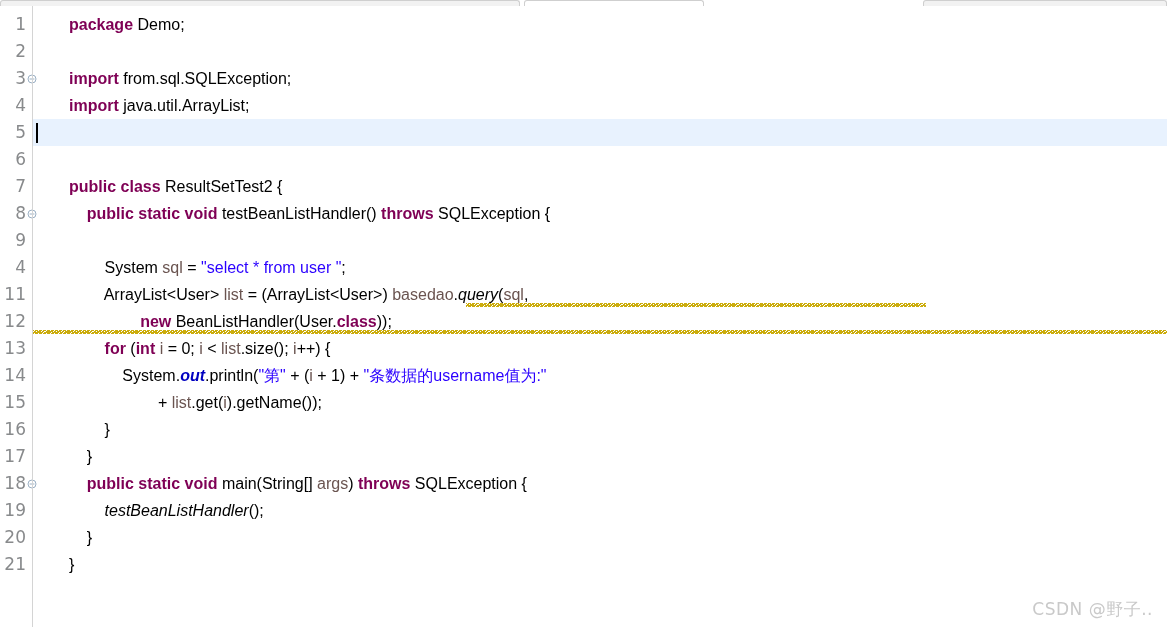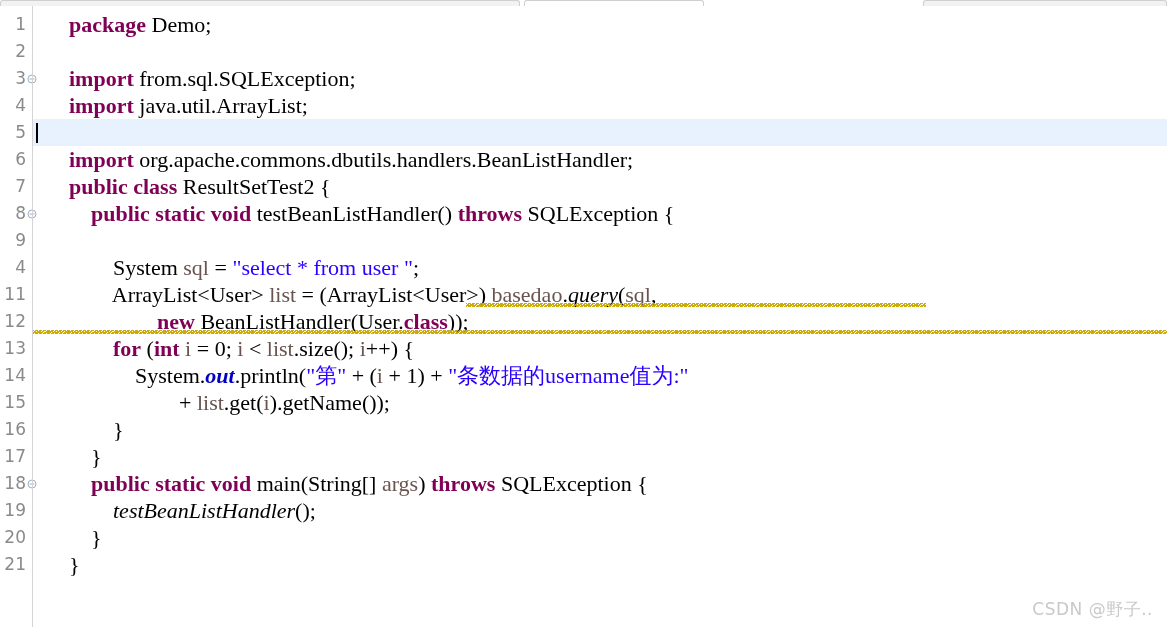--- a/index.html
+++ b/index.html
@@ -84,24 +84,24 @@
     text-align: center;
     user-select: none;
   }
   .fold svg { display: block; }
 
   .src {
     position: absolute;
     left: 36px; top: 0;
     height: 27px;
     line-height: 27px;
-    font-size: 22px;
+    font-size: 16px;
     white-space: pre;
     color: #000000;
-    font-family: Liberation Serif, serif;
+    font-family: Liberation Sans, sans-serif;
   }
 
   
   .kw   { color: #7f0055; font-weight: bold; }   
   .str  { color: #2a00ff; }                      
   .var  { color: #6a5450; }                      
   .fld  { color: #0000c0; font-style: italic; font-weight: bold; } 
   .mth  { color: #000000; font-style: italic; }  
   .plain{ color: #000000; }
 
@@ -197,21 +197,20 @@
       <div class="ln" style="top: 518px;">20</div>
       <div class="ln" style="top: 545px;">21</div>
     </div>
   <div id="gutter-sep"></div>
   <div id="code">
       <div class="src" style="top: 5px;"><span class="kw">package</span><span class="plain"> Demo;</span></div>
       <div class="src" style="top: 32px;"></div>
       <div class="src" style="top: 59px;"><span class="kw">import</span><span class="plain"> from.sql.SQLException;</span></div>
       <div class="src" style="top: 86px;"><span class="kw">import</span><span class="plain"> java.util.ArrayList;</span></div>
       <div class="src" style="top: 113px;"></div>
-      <div class="src" style="top: 140px;"><span class="kw">import</span><span class="plain"> org.apache.commons.dbutils.handlers.BeanListHandler;</span></div>
       <div class="src" style="top: 167px;"><span class="kw">public</span><span class="plain"> </span><span class="kw">class</span><span class="plain"> ResultSetTest2 {</span></div>
       <div class="src" style="top: 194px; text-align: center;"><span class="plain">    </span><span class="kw">public static void</span><span class="plain"> testBeanListHandler() </span><span class="kw">throws</span><span class="plain"> SQLException {</span></div>
       <div class="src" style="top: 248px;"><span class="plain">        System </span><span class="var">sql</span><span class="plain"> = </span><span class="str">"select * from user "</span><span class="plain">;</span></div>
       <div class="src" style="top: 275px;"><span class="plain">        ArrayList&lt;User&gt; </span><span class="var">list</span><span class="plain"> = (ArrayList&lt;User&gt;) </span><span class="var">basedao</span><span class="plain">.</span><span class="mth">query</span><span class="plain">(</span><span class="var">sql</span><span class="plain">,</span></div>
       <div class="squiggle" style="left: 433px; width: 460px; top: 297px;"></div>
       <div class="src" style="top: 302px;"><span class="plain">                </span><span class="kw">new</span><span class="plain"> BeanListHandler(User.</span><span class="kw">class</span><span class="plain">));</span></div>
       <div class="squiggle" style="left: 0px; width: 1134px; top: 324px;"></div>
       <div class="src" style="top: 329px;"><span class="plain">        </span><span class="kw">for</span><span class="plain"> (</span><span class="kw">int</span><span class="plain"> </span><span class="var">i</span><span class="plain"> = 0; </span><span class="var">i</span><span class="plain"> &lt; </span><span class="var">list</span><span class="plain">.size(); </span><span class="var">i</span><span class="plain">++) {</span></div>
       <div class="src" style="top: 356px;"><span class="plain">            System.</span><span class="fld">out</span><span class="plain">.println(</span><span class="str">"第"</span><span class="plain"> + (</span><span class="var">i</span><span class="plain"> + 1) + </span><span class="str">"条数据的username值为:"</span></div>
       <div class="src" style="top: 383px;"><span class="plain">                    + </span><span class="var">list</span><span class="plain">.get(</span><span class="var">i</span><span class="plain">).getName());</span></div>

